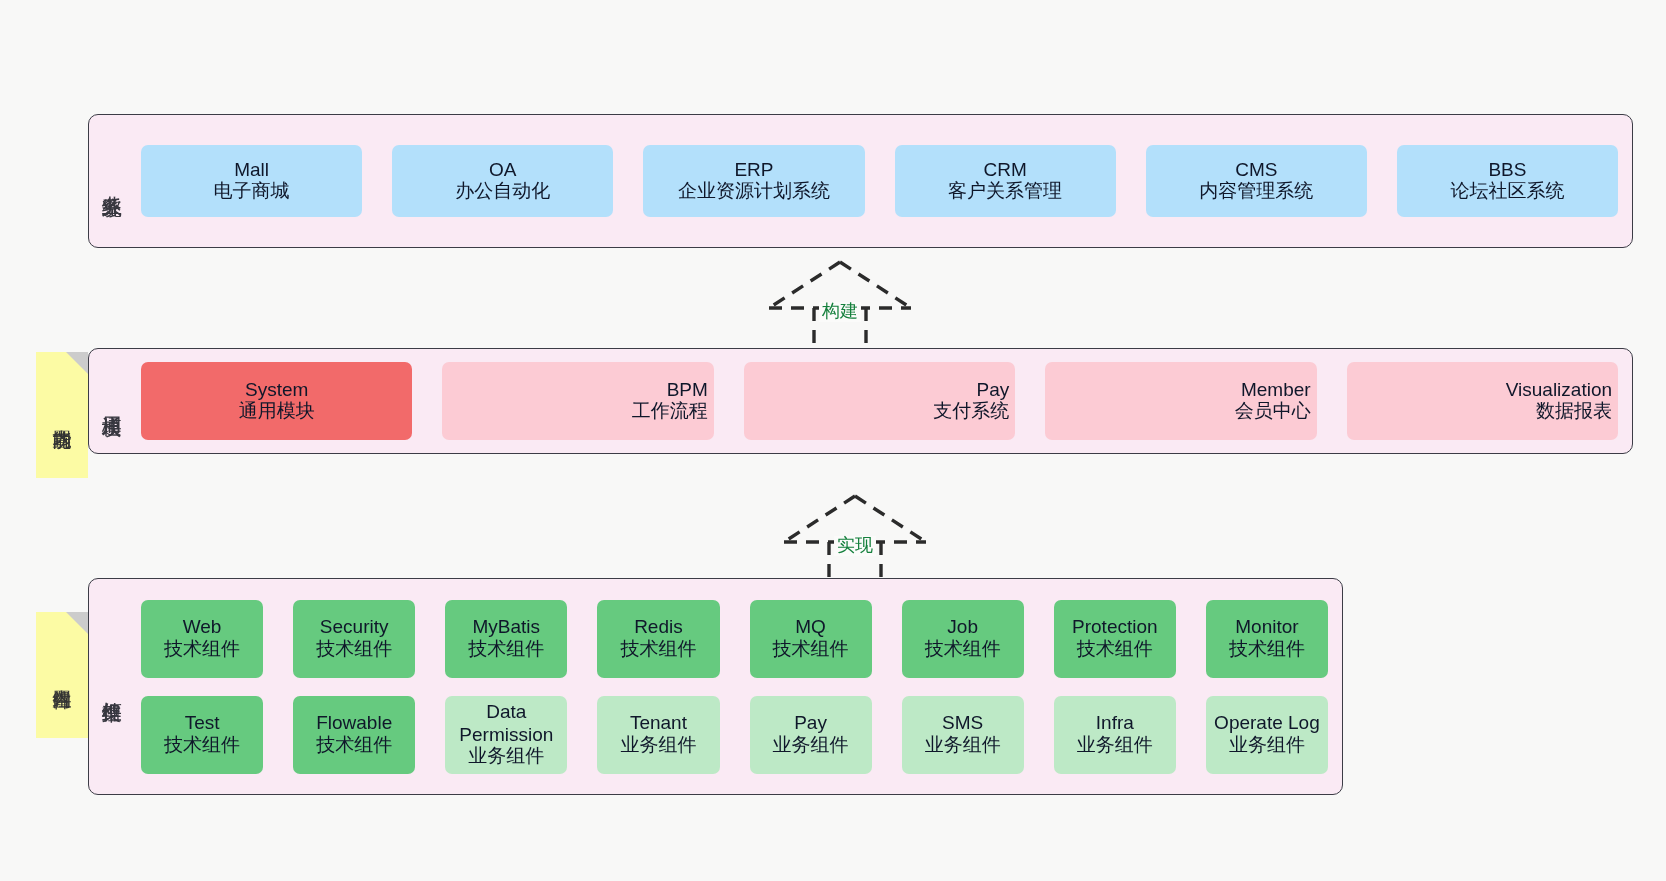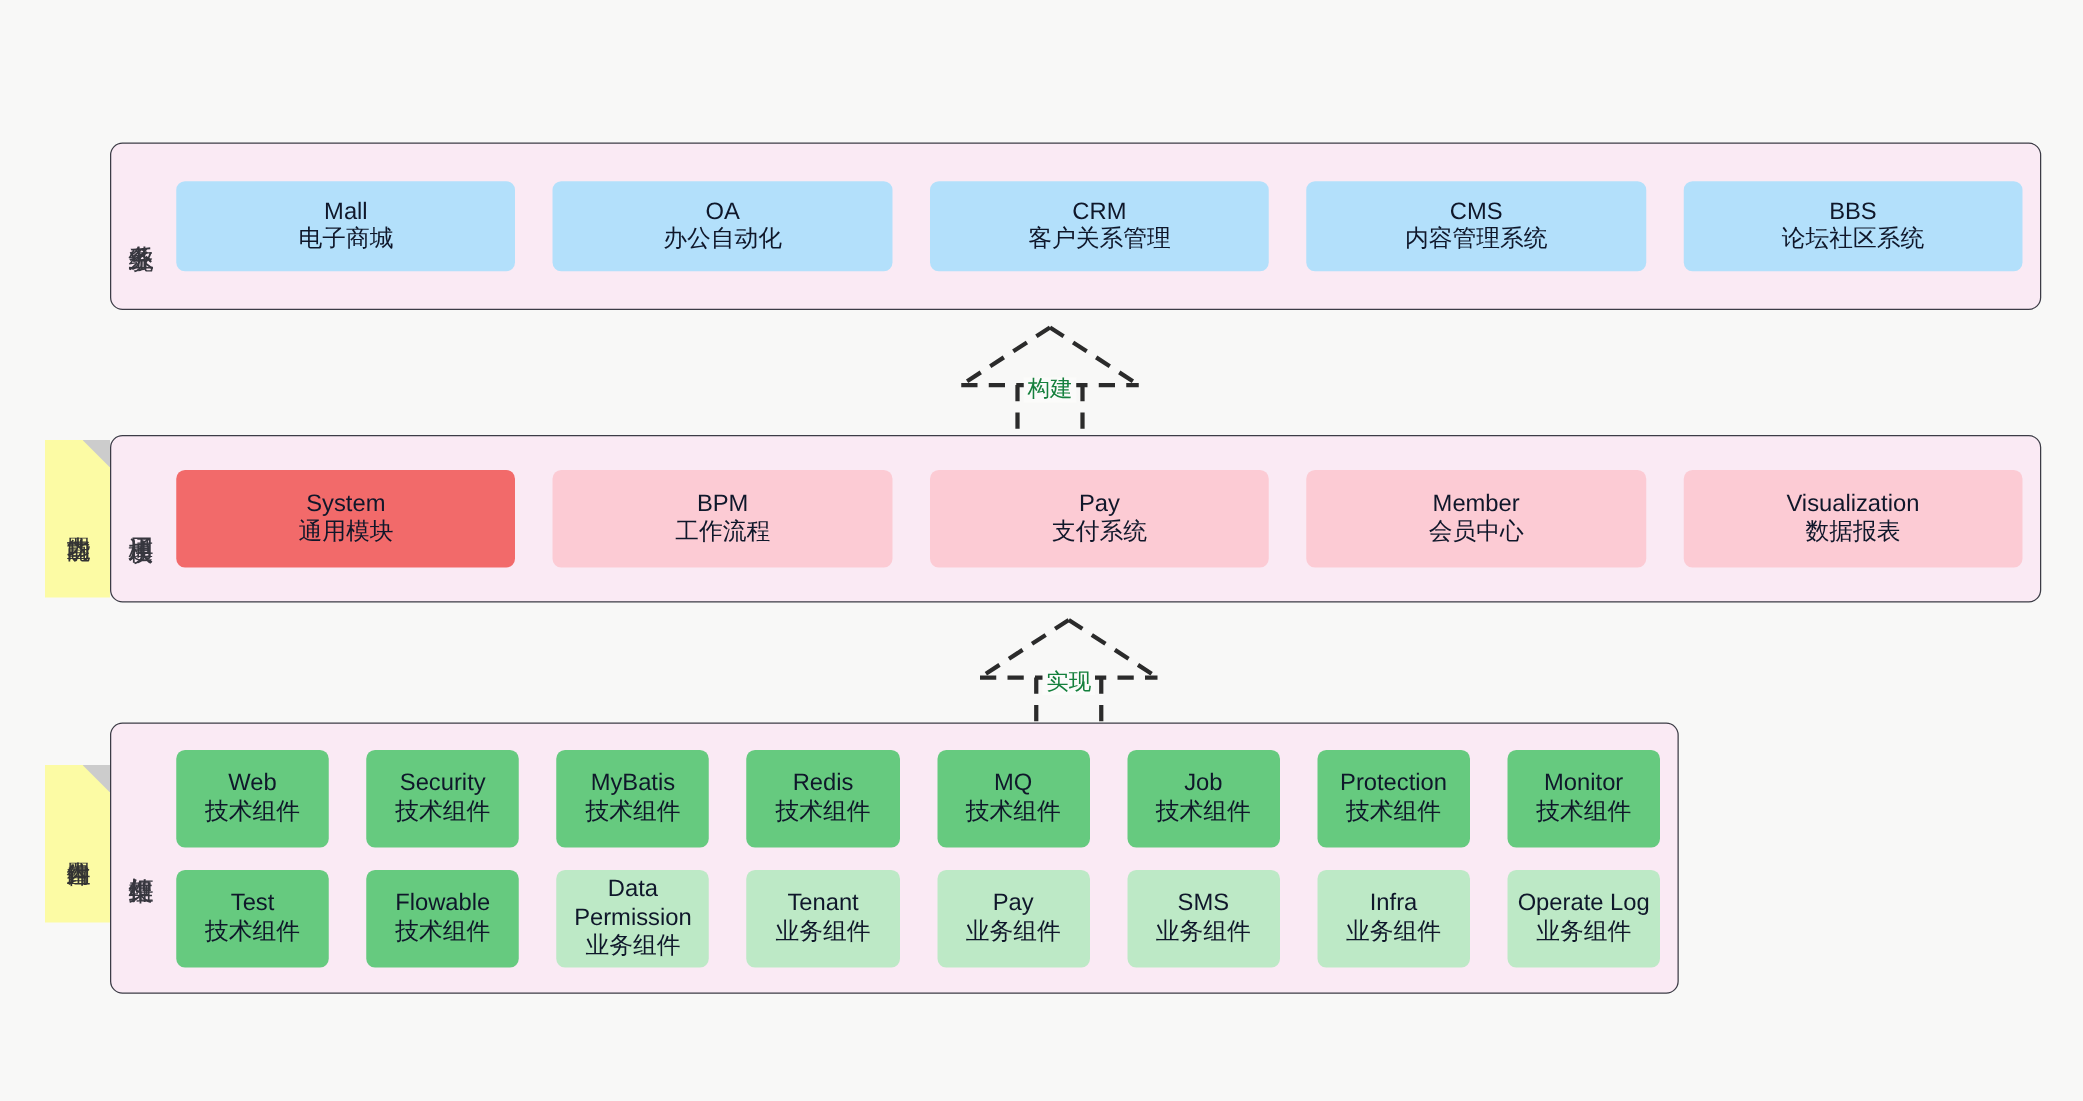--- a/index.html
+++ b/index.html
@@ -74,27 +74,27 @@
     line-height: 1.22;
     color: #0f172a;
     padding: 4px 6px;
     white-space: pre-line;
   }
   .card .t1 { display: block; }
   .card .t2 { display: block; font-family: Liberation Mono, monospace; }
 
   .c-blue        { background: #b3e0fb; }
   .c-red         { background: #f26a6a; }
-  .c-pink        { background: #fccbd4; }
+  .c-pink        { background: #fccbd4; align-items: flex-end; }
   .c-green       { background: #66ca7f; }
   .c-green-light { background: #bde9c6; }
 
   
   #layer-business  { left: 88px;  top: 114px; width: 1545px; height: 134px; }
-  #layer-modules   { left: 88px;  top: 348px; width: 1545px; height: 134px; }
+  #layer-modules   { left: 88px;  top: 348px; width: 1545px; height: 106px; }
   #layer-framework { left: 88px;  top: 578px; width: 1255px; height: 217px; }
 
   #layer-business  .card { height: 72px; }
   #layer-modules   .card { height: 78px; }
   #layer-framework .card { height: 78px; }
 
   
   .note {
     position: absolute;
     box-sizing: border-box;
@@ -156,20 +156,24 @@
     <div class="layer-label">业务系统</div>
     <div class="layer-body">
       <div class="row">
         <div class="card c-blue">
           <span class="t1">Mall</span>
           <span class="t2">电子商城</span>
         </div>
         <div class="card c-blue">
           <span class="t1">OA</span>
           <span class="t2">办公自动化</span>
+        </div>
+        <div class="card c-blue">
+          <span class="t1">ERP</span>
+          <span class="t2">企业资源计划系统</span>
         </div>
         <div class="card c-blue">
           <span class="t1">CRM</span>
           <span class="t2">客户关系管理</span>
         </div>
         <div class="card c-blue">
           <span class="t1">CMS</span>
           <span class="t2">内容管理系统</span>
         </div>
         <div class="card c-blue">

